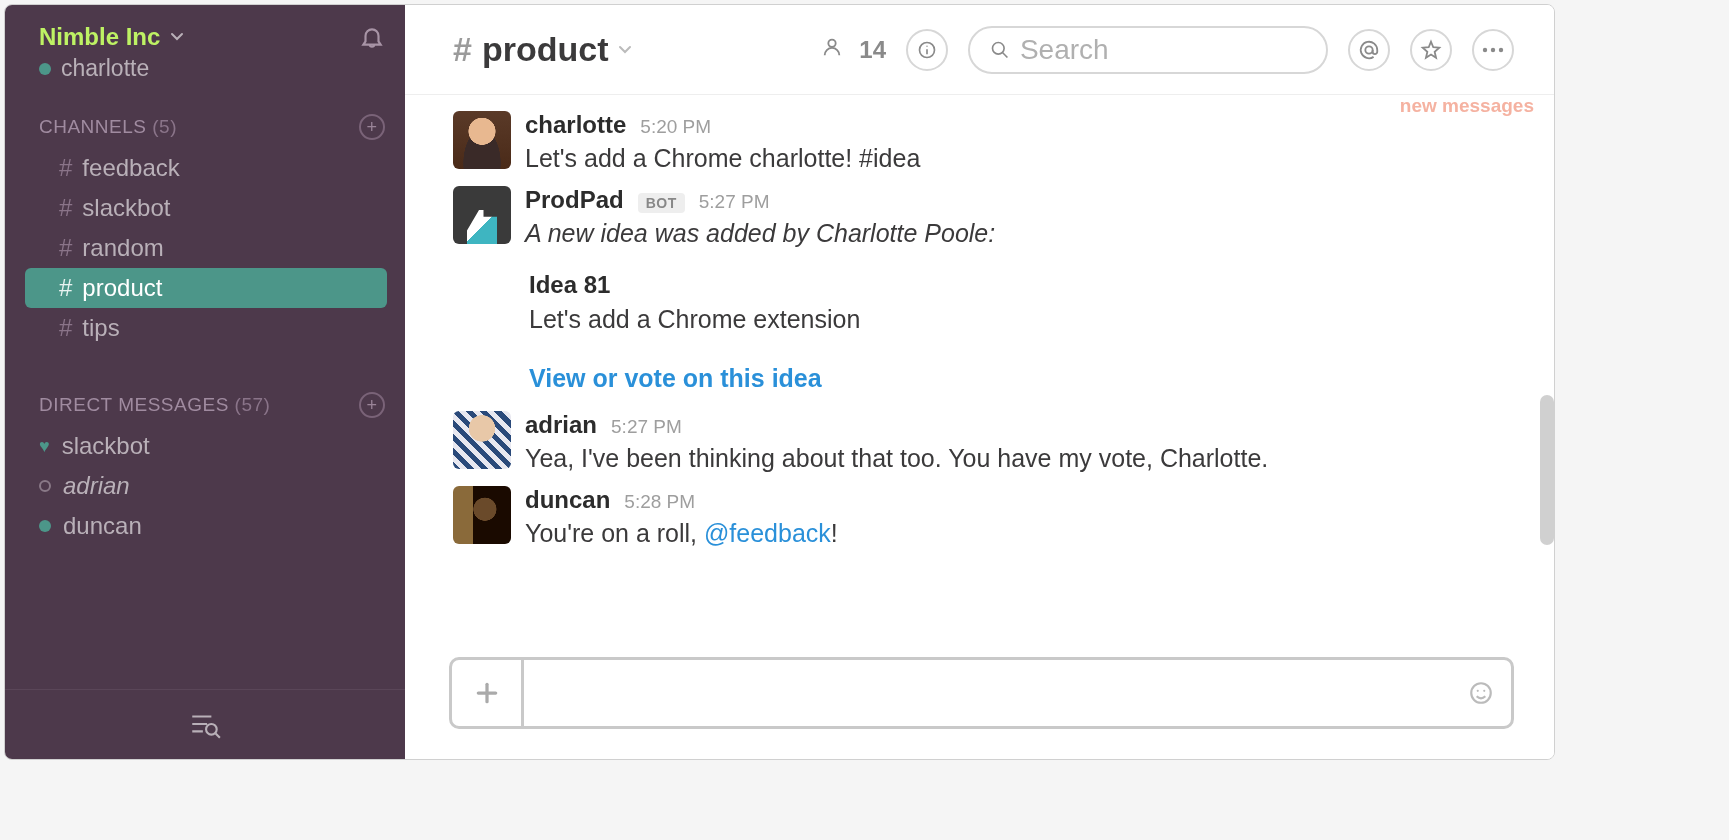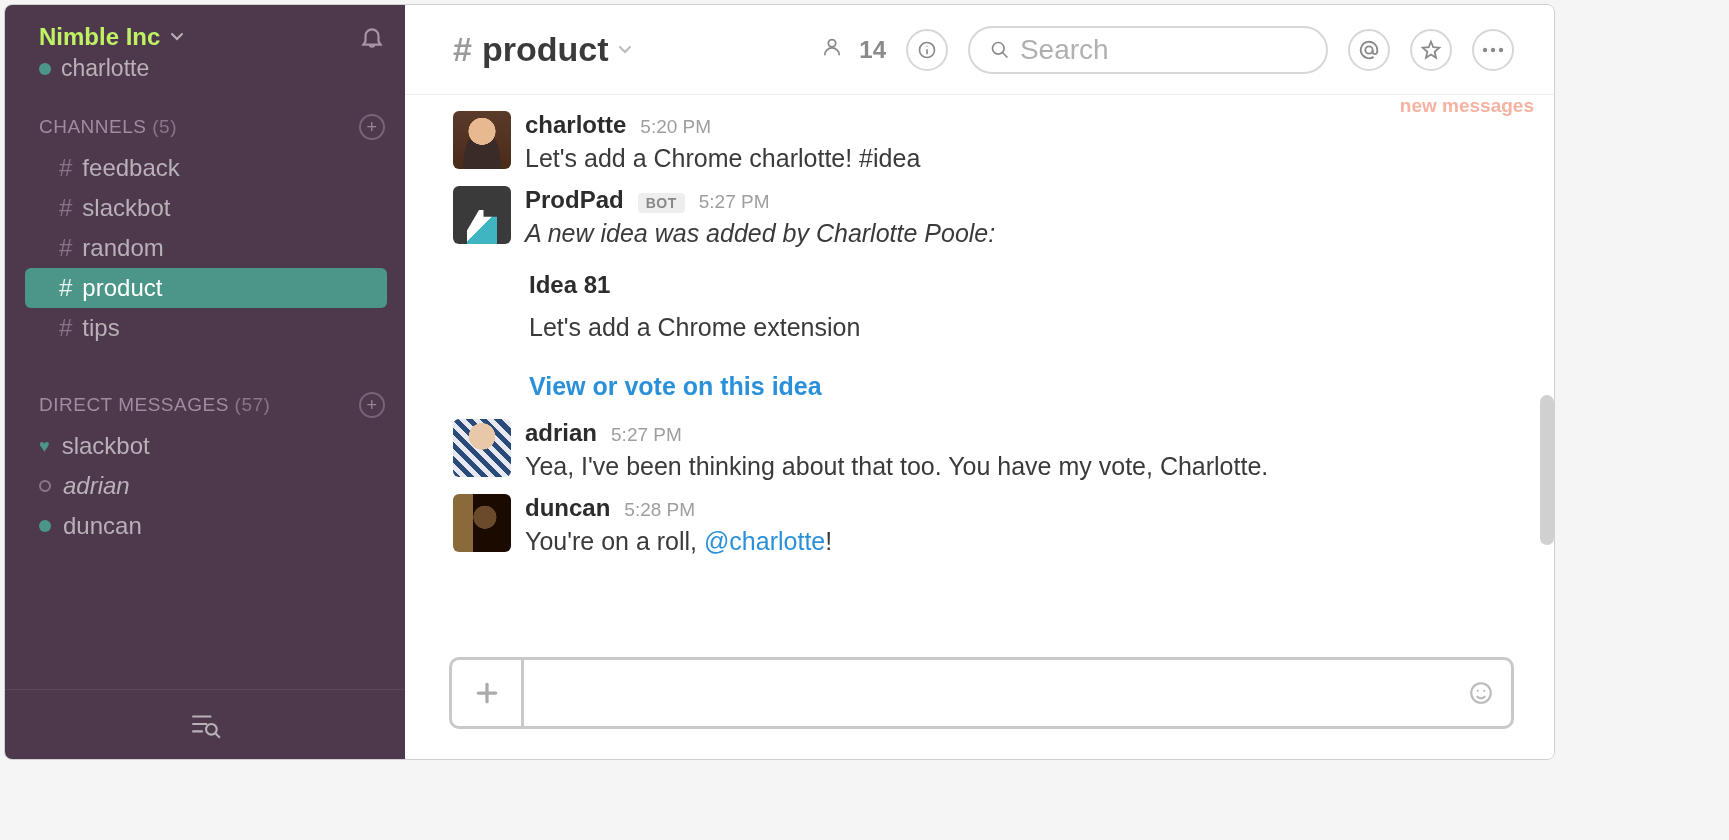--- a/index.html
+++ b/index.html
@@ -235,21 +235,21 @@
 .bot-tag {
   background: #eee; color: #888; font-size: 14px; font-weight:700;
   padding: 2px 8px; border-radius: 4px; letter-spacing: 0.5px;
 }
 .msg-time { font-size: 19px; color: #9e9e9e; }
 .msg-text { font-size: 25px; color: #3b3a3b; line-height: 1.4; margin-top: 2px; }
 .msg-text.italic-line { font-style: italic; }
 .attachment {
   margin: 20px 0 8px 76px;
 }
-.att-title { font-size: 24px; font-weight: 800; color: #2c2c2c; margin-bottom: 14px;}
+.att-title { font-size: 24px; font-weight: 800; color: #2c2c2c; margin-bottom: 6px;}
 .att-desc { font-size: 25px; color: #3b3a3b; }
 .att-link {
   display: block;
   margin: 30px 0 18px 76px;
   color: #2a90d9; font-size: 25px; font-weight: 700;
   cursor: pointer;
 }
 .mention { color: #2a90d9; }
 
 .composer {
@@ -477,21 +477,21 @@
       <div class="msg">
         <div class="avatar duncan">
             <div class="avatar-inner"></div>
           </div>
         <div class="msg-body">
           <div class="msg-head">
             <span class="msg-user">duncan</span>
             <span class="msg-time">5:28 PM</span>
           </div>
           <div class="msg-text">
-            <span>You're on a roll, </span><span class="mention">@charlotte</span><span>!</span>
+            <span>You're on a roll, </span><span class="mention">@feedback</span><span>!</span>
           </div>
         </div>
       </div>
 
       <div class="scroll-thumb"></div>
     </div>
 
     <div class="composer">
       <div class="composer-add">
         <svg width="26" height="26" viewBox="0 0 24 24">

